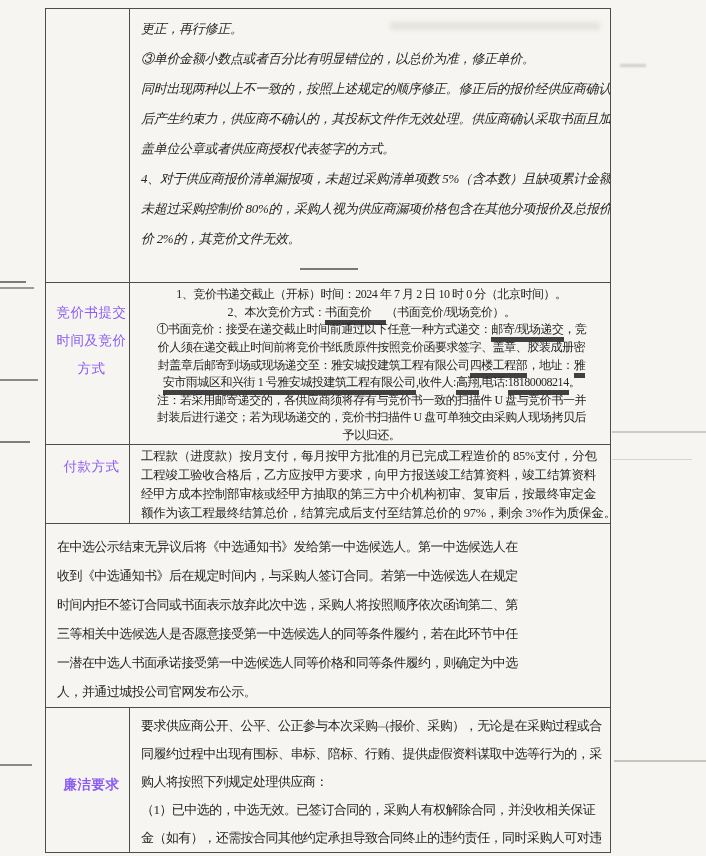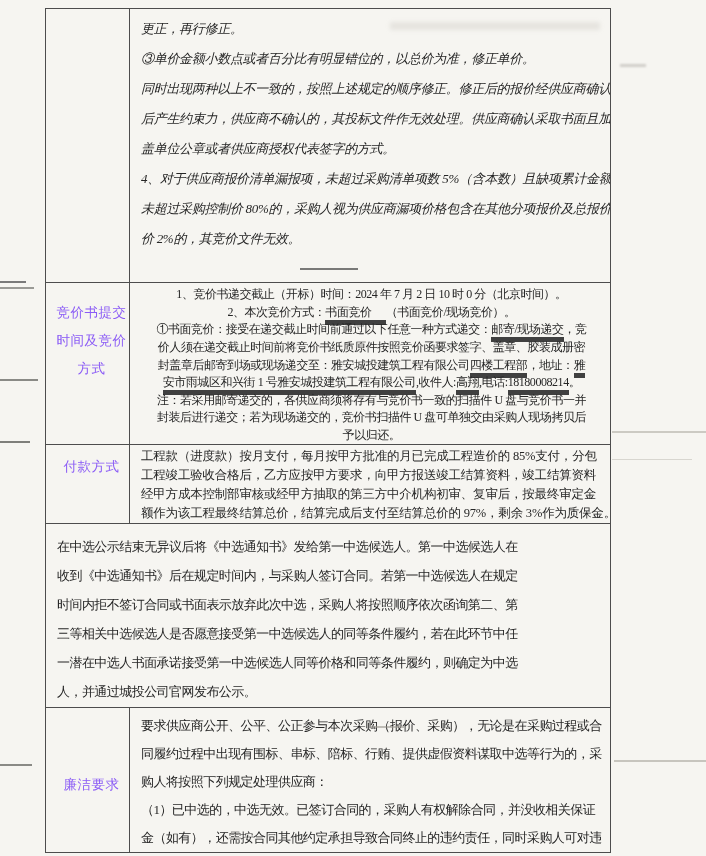--- a/index.html
+++ b/index.html
@@ -49,21 +49,21 @@
   #row-2 .content-cell{padding-top:2px;font-size:12.5px;letter-spacing:-0.2px;}
   #row-2 .tl{line-height:19px;}
   #row-2 .label-cell{padding-top:13px;}
   #row-3{height:185px;}
   #row-3 .content-cell{padding-top:8px;font-size:13px;letter-spacing:-0.55px;}
   #row-3 .tl{line-height:29px;}
   #row-3 .label-cell{padding-top:16px;}
   #row-4{flex:1;}
   #row-4 .content-cell{padding-top:4px;font-size:13px;letter-spacing:-0.55px;}
   #row-4 .tl{line-height:28px;}
-  #row-4 .label-cell{padding-top:68px;}
+  #row-4 .label-cell{padding-top:68px;font-weight:bold;}
   
   .artifact{position:absolute;pointer-events:none;}
   .a-ghost{left:390px;top:22px;width:210px;height:8px;background:#c7c4be;opacity:.35;filter:blur(2px);}
   .a-dash-r1{left:620px;top:64px;width:26px;height:3px;background:#b3b0aa;opacity:.55;filter:blur(1px);}
   .a-strike{left:300px;top:268px;width:58px;height:2px;background:#5a5a5a;opacity:.8;}
   .a-ldash1a{left:0;top:281px;width:26px;height:2px;background:#7a7a7a;}
   .a-ldash1b{left:0;top:287px;width:34px;height:2px;background:#9a9a96;}
   .a-ldash2{left:0;top:379px;width:38px;height:2px;background:#8a8a86;}
   .a-ldash3{left:0;top:441px;width:30px;height:2px;background:#7f7f7b;}
   .a-rline1{left:612px;top:431px;width:94px;height:2px;background:#c2bfb8;opacity:.8;}

